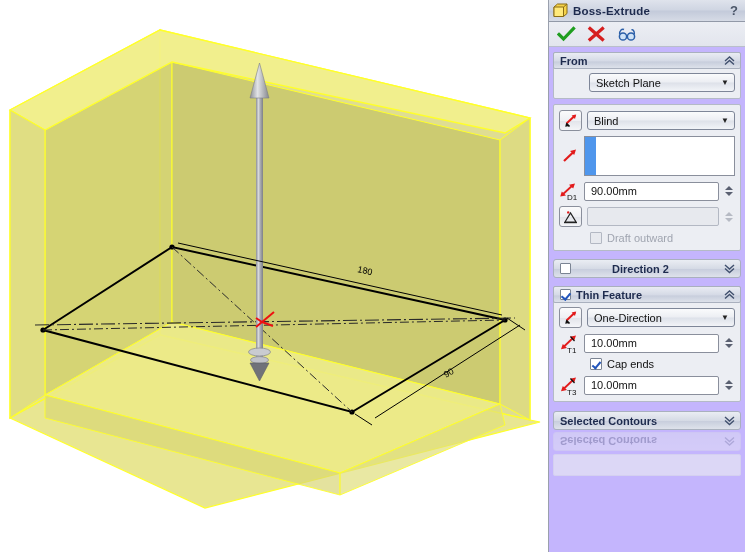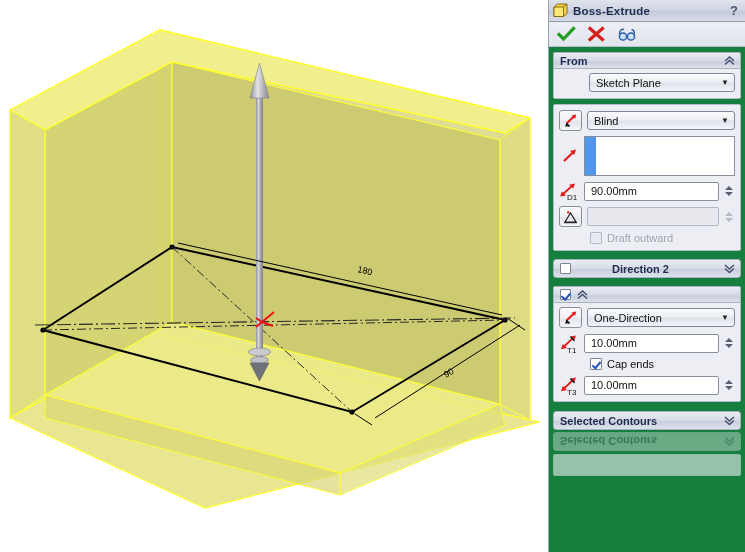--- a/index.html
+++ b/index.html
@@ -18,21 +18,21 @@
     width: 548px; height: 552px;
     background: #ffffff;
     overflow: hidden;
   }
   #viewport svg { display: block; }
 
   
   #pm {
     position: absolute; left: 548px; top: 0;
     width: 197px; height: 552px;
-    background: #15803d;
+    background: #c4b5fd;
     border-left: 1px solid #9aa0ad;
     overflow: hidden;
     font-size: 11px;
     color: #000;
   }
 
   
   .titlebar {
     position: relative;
     height: 22px;
@@ -433,20 +433,21 @@
       <span class="gcheck" style="width:11px;height:11px;margin-right:5px;border:1px solid #7b8493;background:#fff;border-radius:1px;display:inline-block;"></span>
       <span class="gtitle">Direction 2</span>
       <svg class="chev" viewBox="0 0 13 11">
         <path d="M2,2 L6.5,6 L11,2 M2,5.5 L6.5,9.5 L11,5.5" fill="none" stroke="#41506e" stroke-width="1.4"></path>
       </svg>
     </div>
 
     <div class="group" style="margin-top:8px;">
       <div class="ghead">
         <span class="gcheck on"></span>
+        <span class="gtitle">Thin Feature</span>
         <svg class="chev" viewBox="0 0 13 11">
           <path d="M2,6 L6.5,2 L11,6 M2,9.5 L6.5,5.5 L11,9.5" fill="none" stroke="#41506e" stroke-width="1.4"></path>
         </svg>
       </div>
       <div class="gbody">
 
         <div class="row">
           <div class="ibtn">
             <svg width="16" height="15" viewBox="0 0 16 15">
               <path d="M3.5,10.5 L12,2.5" stroke="#e21b1b" stroke-width="2"></path>

